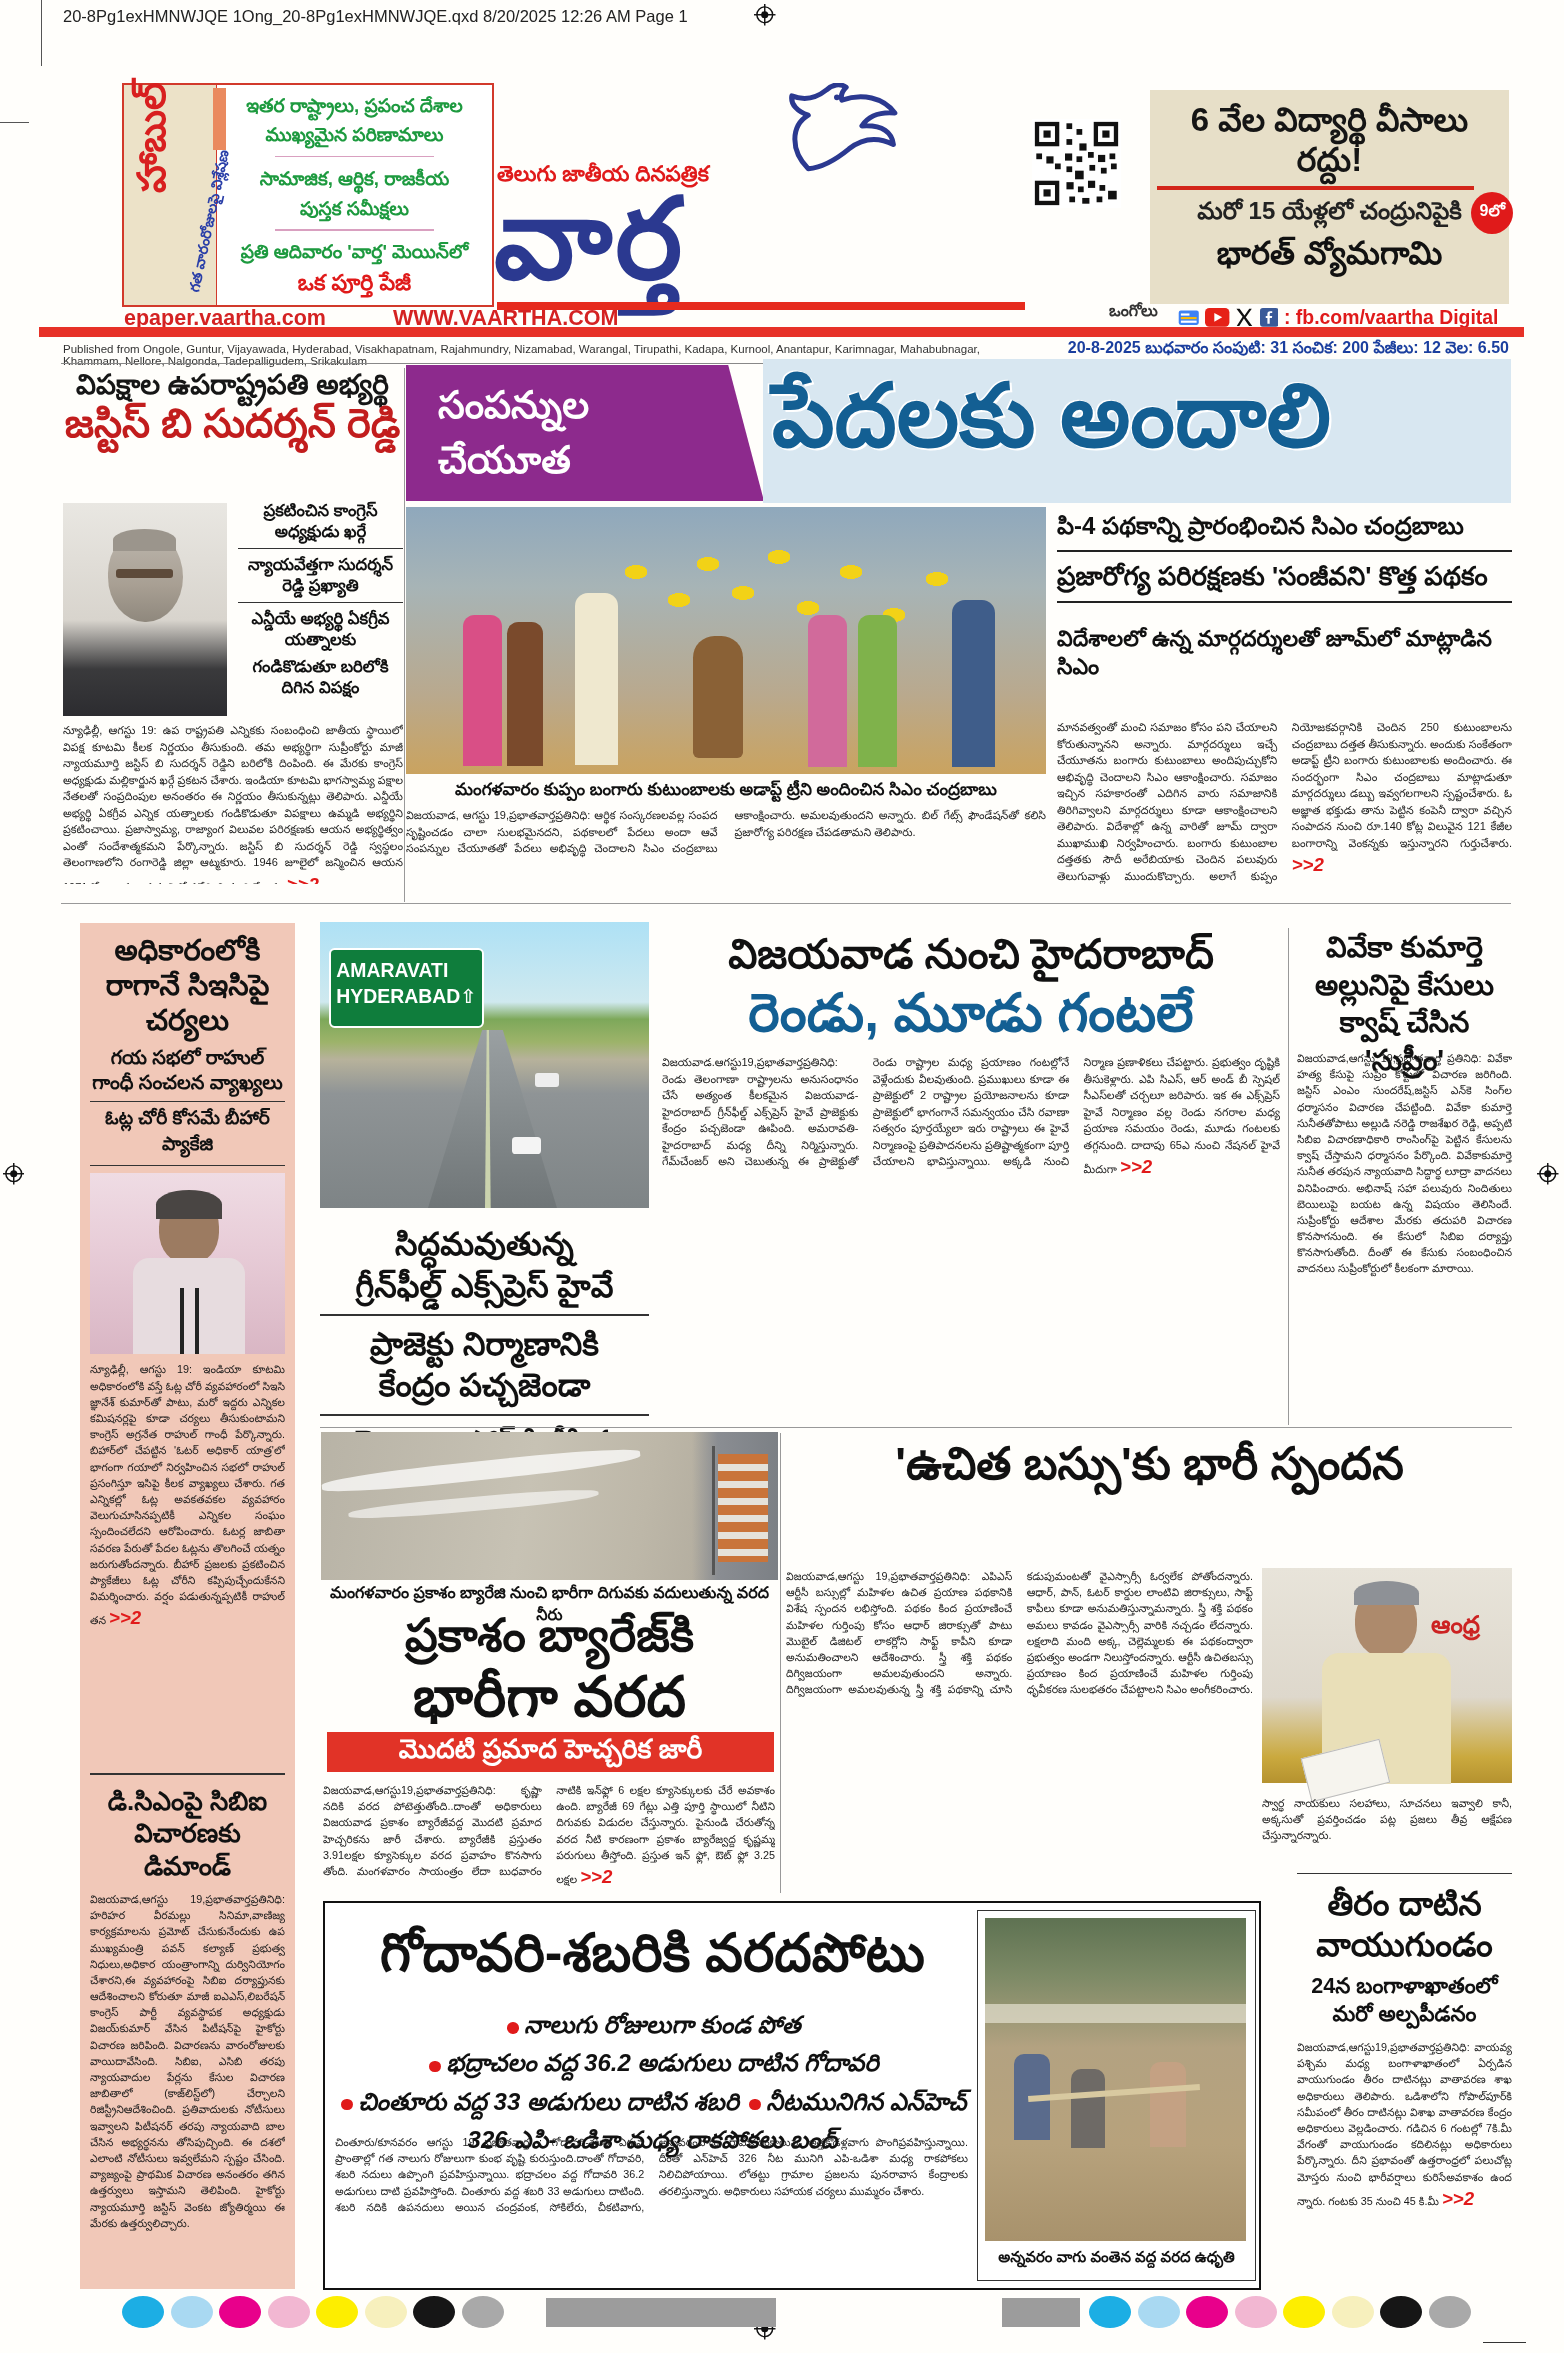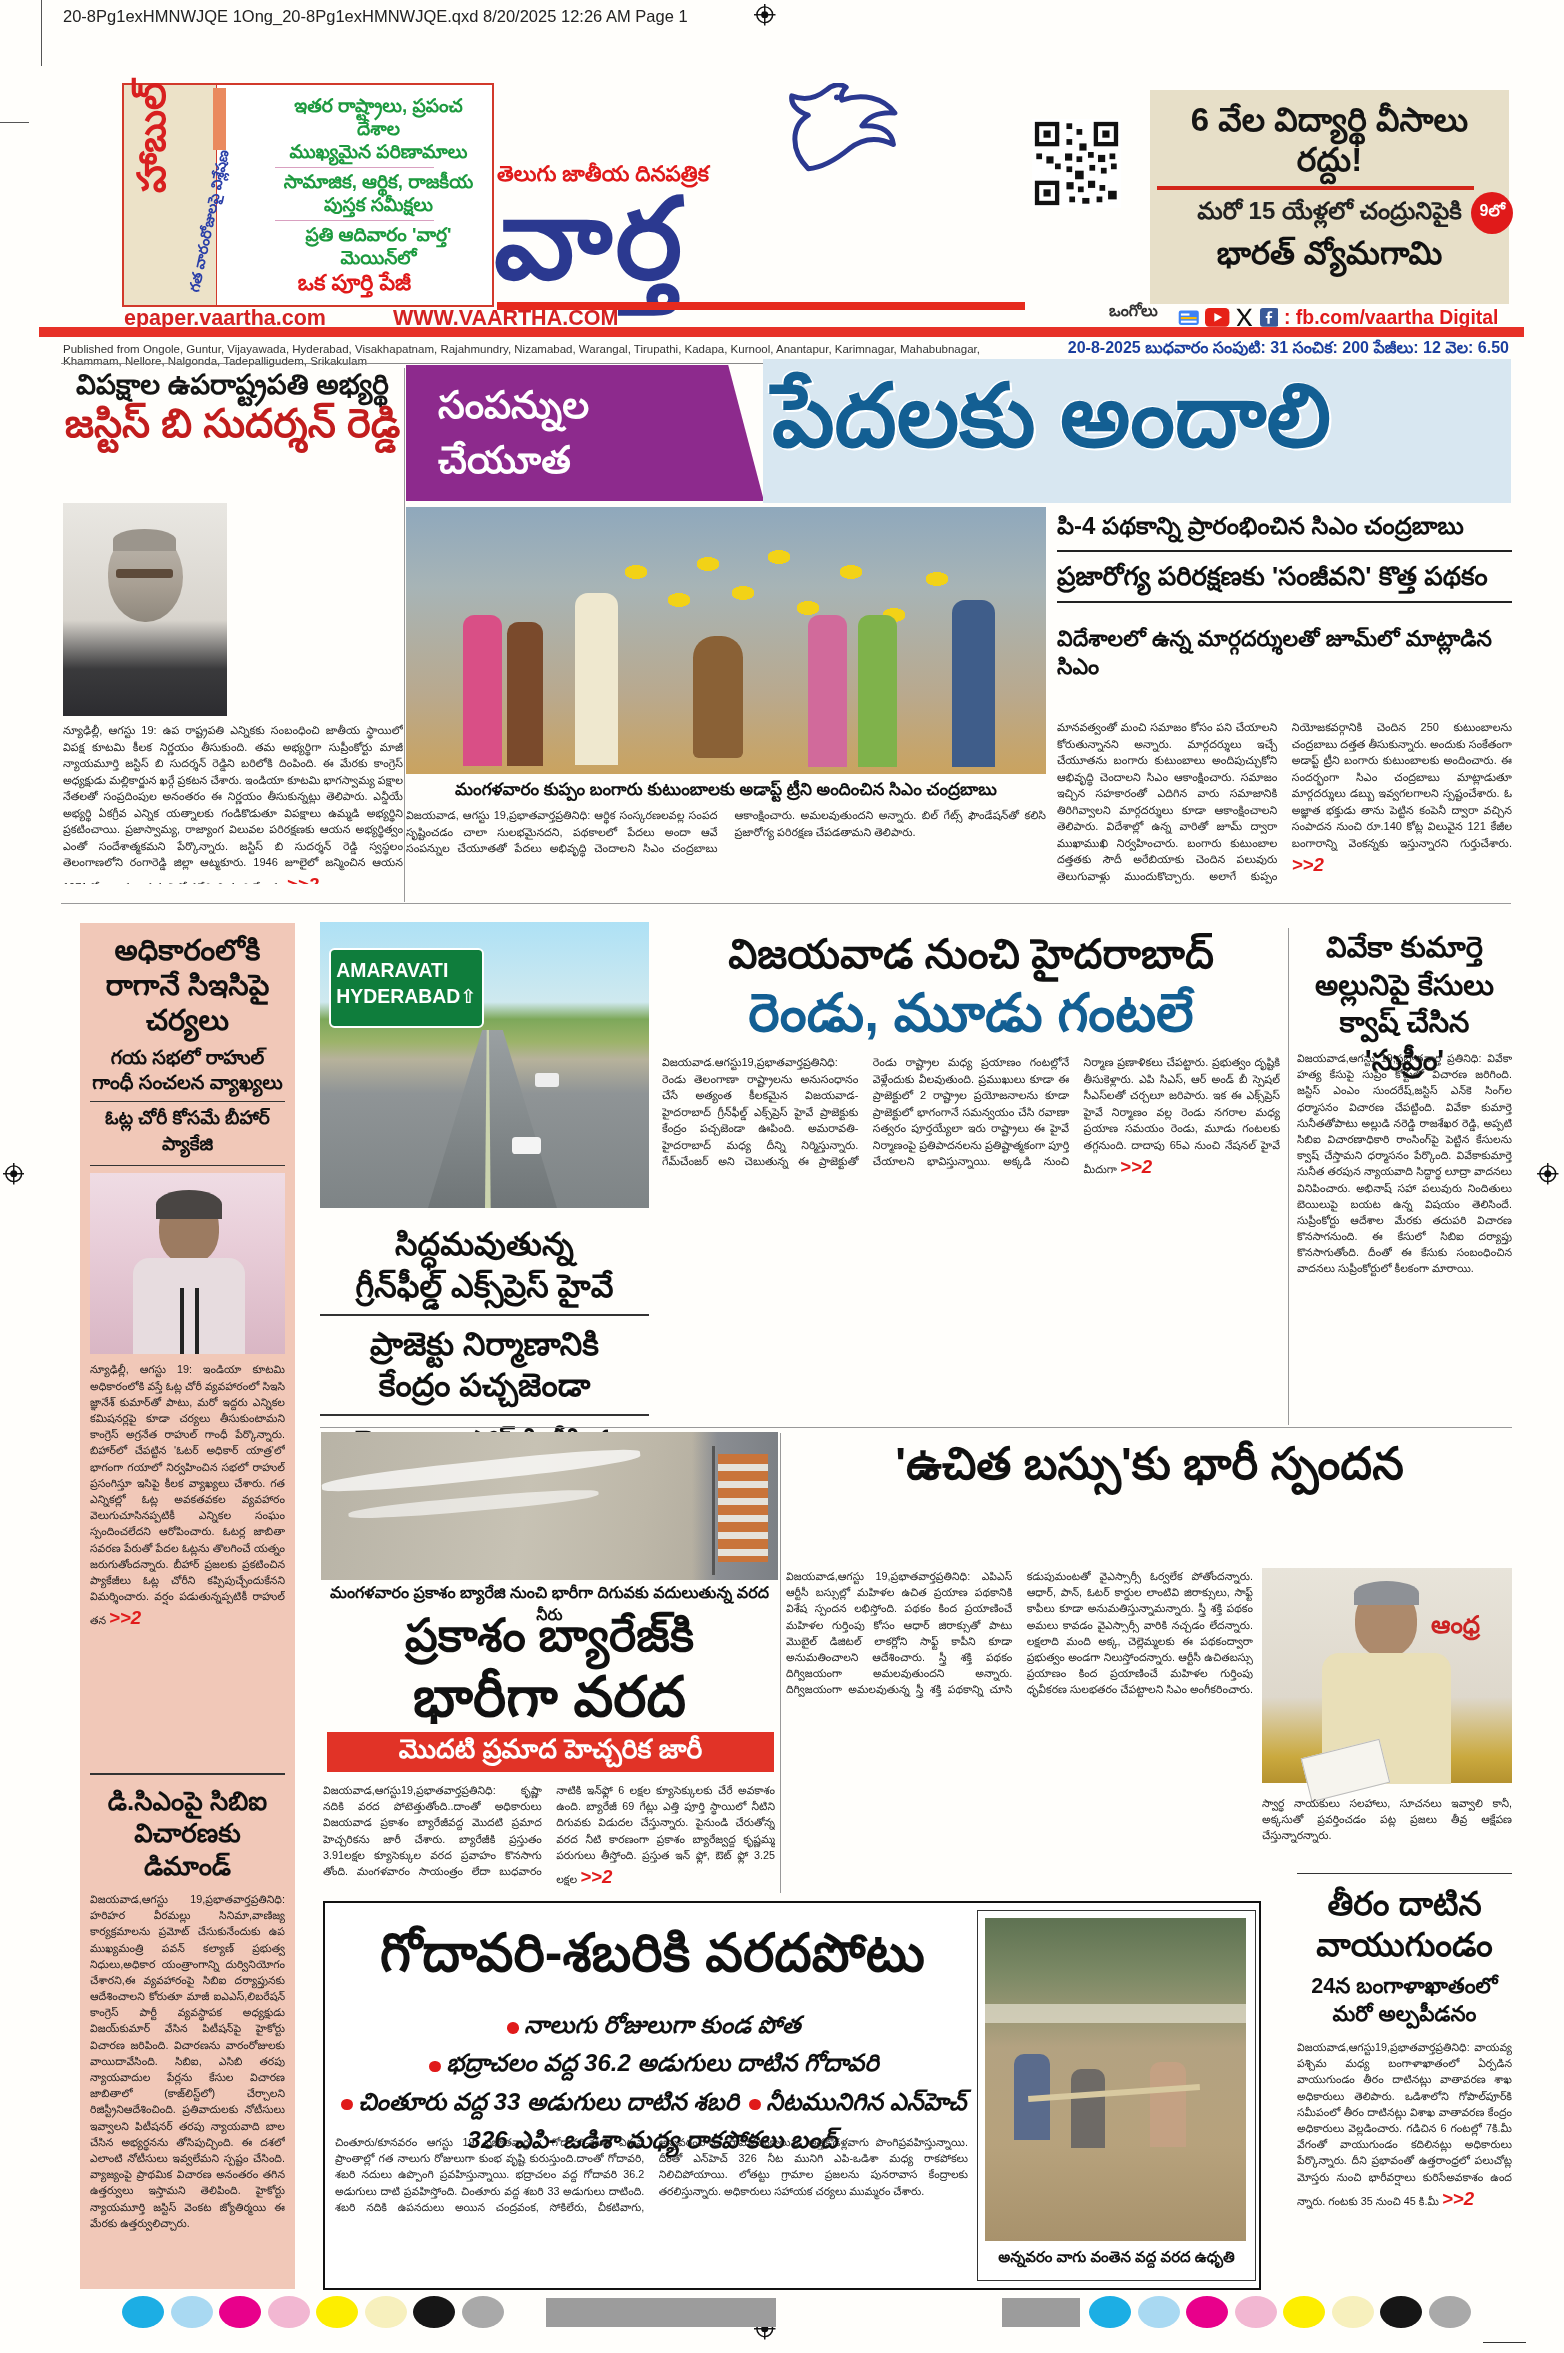--- a/index.html
+++ b/index.html
@@ -14,21 +14,21 @@
   .jump{color:#e11a1a;font-weight:bold;font-size:18.7px;font-style:italic;}
   
   .promo-box{left:122px;top:83px;width:368px;height:220px;border:2.2px solid #d2392b;display:flex;background:#fff;}
   .promo-left{width:92px;background:#ece2c8;position:relative;border-right:1.4px solid #d2392b;}
   .promo-vert{position:absolute;left:5.7px;top:108px;transform:rotate(-90deg);transform-origin:left top;
               color:#d81f1f;font-weight:bold;font-size:39px;white-space:nowrap;}
   .promo-vert2{position:absolute;left:62px;top:205px;transform:rotate(-78deg);transform-origin:left top;
               color:#2a3fa8;font-weight:bold;font-size:14.4px;white-space:nowrap;}
   .promo-orange{position:absolute;right:-10px;top:2.9px;width:13px;height:62px;background:#ea8a5f;}
   .promo-right{flex:1;padding:8.6px 5.7px 4.3px;display:flex;flex-direction:column;justify-content:space-between;align-items:center;}
-  .green-ln{color:#1d9a3f;font-weight:bold;font-size:18.7px;line-height:1.25;text-align:center;margin-left:48px;}
+  .green-ln{color:#1d9a3f;font-weight:bold;font-size:18.7px;line-height:1.25;text-align:center;}
   .promo-div{width:60%;height:1.4px;background:#d9a0c0;margin:2.9px auto;}
   .promo-red{color:#e01a1a;font-weight:bold;font-size:22px;}
   .tagline{left:497px;top:162px;font-size:21.5px;font-weight:bold;color:#e01a1a;}
   .logo-txt{left:494px;top:174px;font-size:113px;font-weight:bold;color:#2b3990;letter-spacing:2.9px;}
   .logo-bar{left:497px;top:302px;width:528px;height:8px;background:#e62b1e;}
   .teaser{left:1150px;top:90px;width:359px;height:214px;background:#e7dfc8;padding:10px 7.2px;box-sizing:border-box;}
   .teaser-h{font-size:33px;font-weight:bold;line-height:1.2;color:#151515;}
   .teaser-rule{width:92%;height:3.6px;background:#d3261a;margin:7.2px 0 7.2px;}
   .badge{position:absolute;right:-4.3px;top:102px;width:42px;height:42px;border-radius:50%;background:#e01a1a;
          color:#fff;font-weight:bold;font-size:16px;display:flex;align-items:center;justify-content:center;}
@@ -211,20 +211,26 @@
   <div class="abs issueline">20-8-2025 బుధవారం సంపుటి: 31 సంచిక: 200 పేజీలు: 12 వెల: 6.50</div>
   <div class="hline" style="left:61px;top:363px;width:1450px;background:#888;"></div>
 
   <div class="abs vp-kicker ctr">విపక్షాల ఉపరాష్ట్రపతి అభ్యర్థి</div>
   <div class="abs vp-head ctr">జస్టిస్ బి సుదర్శన్ రెడ్డి</div>
   <div class="photo" style="left:63px;top:503px;width:164px;height:213px;background:linear-gradient(180deg,#e9e7e2 0%,#d8d4cd 55%,#3a3a3c 78%,#2c2c30 100%);">
     <div style="position:absolute;left:45px;top:27px;width:75px;height:92px;border-radius:48% 52% 50% 50%;background:linear-gradient(180deg,#bdb7ae,#a89f93 60%,#8f887d);"></div>
     <div style="position:absolute;left:50px;top:26px;width:63px;height:21.5px;border-radius:50% 50% 0 0;background:#9b958c;"></div>
     <div style="position:absolute;left:53px;top:66px;width:57px;height:8.6px;background:#5d4a3a;border-radius:2.9px;"></div>
   </div>
+  <div class="abs" style="left:238px;top:495px;width:165px;">
+    <div class="sub-item" style="border-bottom:1.4px solid #333;">ప్రకటించిన కాంగ్రెస్ అధ్యక్షుడు ఖర్గే</div>
+    <div class="sub-item" style="border-bottom:1.4px solid #333;">న్యాయవేత్తగా సుదర్శన్ రెడ్డి ప్రఖ్యాతి</div>
+    <div class="sub-item">ఎన్డీయే అభ్యర్థి ఏకగ్రీవ యత్నాలకు</div>
+    <div class="sub-item" style="padding-top:0;">గండికొడుతూ బరిలోకి దిగిన విపక్షం</div>
+  </div>
   <div class="abs body-txt jus" style="left:63px;top:722px;width:340px;height:162px;overflow:hidden;">
     <span>న్యూఢిల్లీ, ఆగస్టు 19: ఉప రాష్ట్రపతి ఎన్నికకు సంబంధించి జాతీయ స్థాయిలో విపక్ష కూటమి కీలక నిర్ణయం తీసుకుంది. తమ అభ్యర్థిగా సుప్రీంకోర్టు మాజీ న్యాయమూర్తి జస్టిస్ బి సుదర్శన్ రెడ్డిని బరిలోకి దింపింది. ఈ మేరకు కాంగ్రెస్ అధ్యక్షుడు మల్లికార్జున ఖర్గే ప్రకటన చేశారు. ఇండియా కూటమి భాగస్వామ్య పక్షాల నేతలతో సంప్రదింపుల అనంతరం ఈ నిర్ణయం తీసుకున్నట్లు తెలిపారు. ఎన్డీయే అభ్యర్థి ఏకగ్రీవ ఎన్నిక యత్నాలకు గండికొడుతూ విపక్షాలు ఉమ్మడి అభ్యర్థిని ప్రకటించాయి. ప్రజాస్వామ్య, రాజ్యాంగ విలువల పరిరక్షణకు ఆయన అభ్యర్థిత్వం ఎంతో సందేశాత్మకమని పేర్కొన్నారు.</span>
     <span>జస్టిస్ బి సుదర్శన్ రెడ్డి స్వస్థలం తెలంగాణలోని రంగారెడ్డి జిల్లా ఆట్మకూరు. 1946 జూలైలో జన్మించిన ఆయన 1971లో న్యాయవాద వృత్తిలో ప్రవేశించి పూర్తి చేశారు.</span>
     <span class="jump">&gt;&gt;2</span>
   </div>
 
   <div class="abs purple-box preline">సంపన్నుల
 చేయూత</div>
   <div class="abs main-head-bg"></div>
   <div class="abs main-head">పేదలకు అందాలి</div>

